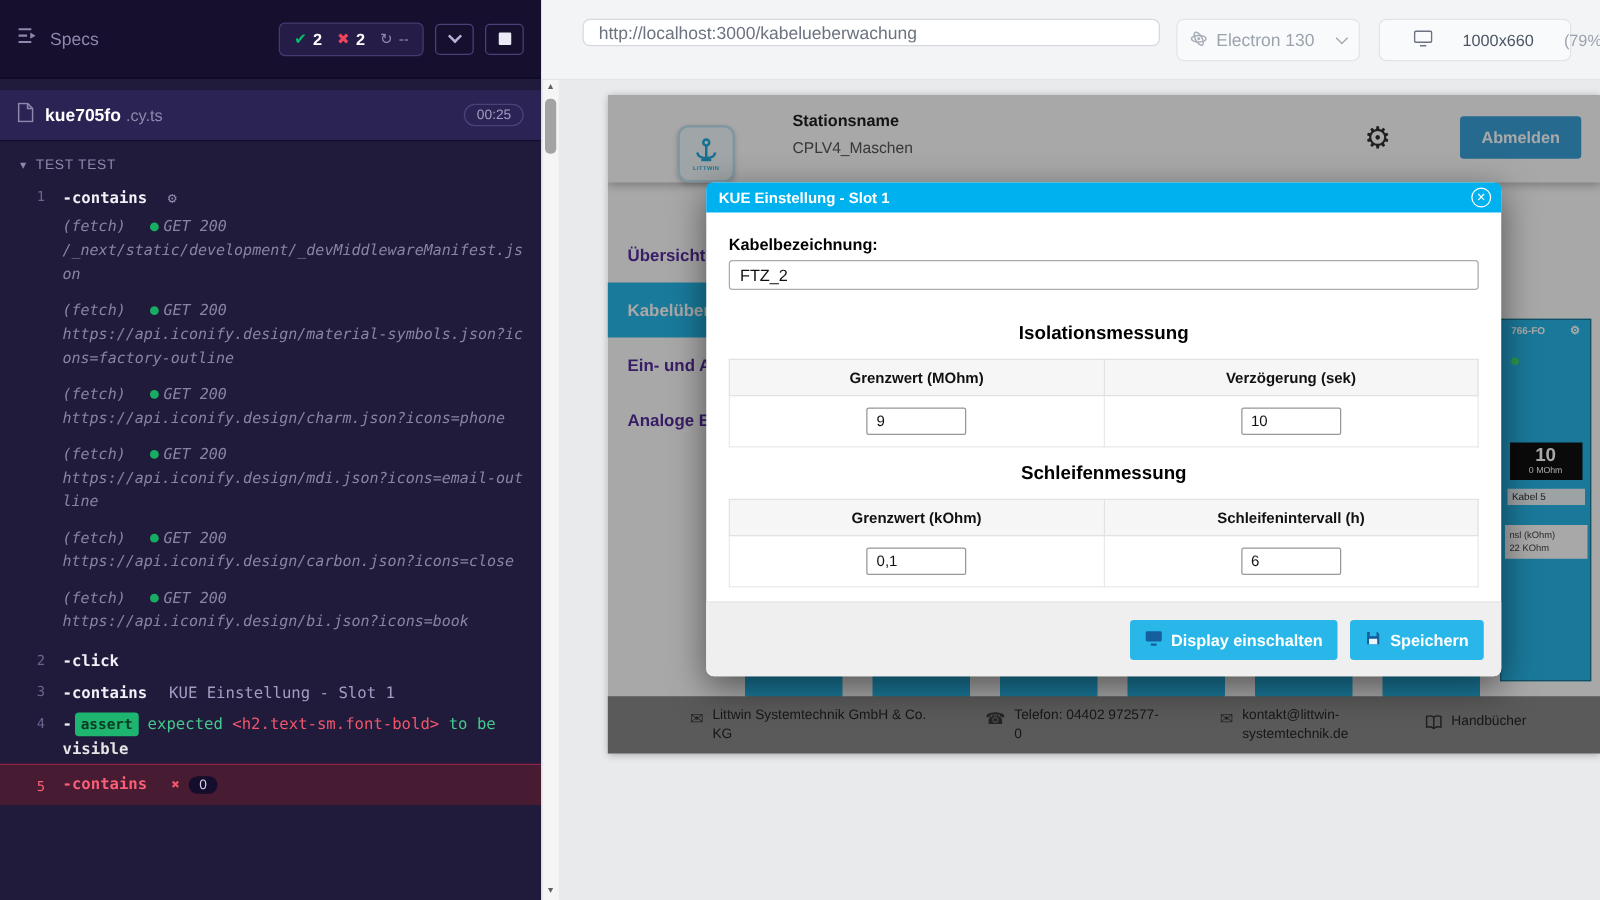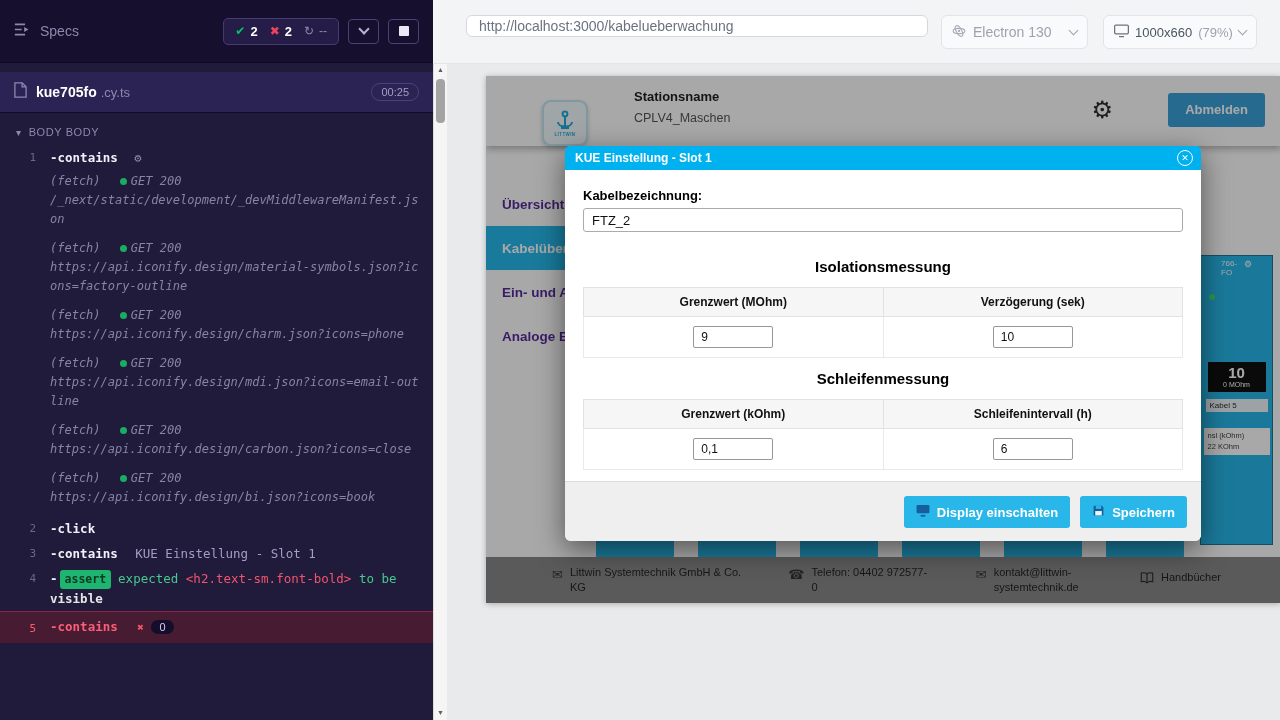--- a/index.html
+++ b/index.html
@@ -48,21 +48,21 @@
 
   
   #rep-scroll{position:absolute;left:433px;top:63px;width:14px;height:657px;background:#f5f5f5;border-left:1px solid #dcdcdc}
   .scroll-arrow{position:absolute;left:0;width:13px;height:14px;color:#606060;font-size:7px;text-align:center;line-height:14px;cursor:pointer}
   .scroll-thumb{position:absolute;top:16px;left:2px;width:9px;height:44px;background:#a3a3a3;border-radius:4px;cursor:pointer}
 
   
   #main-header{position:absolute;left:433px;top:0;width:847px;height:64px;background:#f3f4f6;border-bottom:1px solid #e3e4e8}
   .url-input{position:absolute;left:33px;top:15px;width:462px;height:22px;border:1px solid #d5d9de;border-radius:6px;background:#fff;color:#6b7280;font-size:14px;padding:0 12px;font-family:"Liberation Sans",sans-serif}
   .browser-select{position:absolute;left:508px;top:15px;width:147px;height:34px;border:1px solid #e1e4e8;border-radius:6px;background:#f9fafb;display:flex;align-items:center;gap:7px;padding:0 10px;color:#9ca3af;font-size:14px;cursor:pointer}
-  .viewport-select{position:absolute;left:670px;top:15px;width:154px;height:34px;border:1px solid #e1e4e8;border-radius:6px;background:#f9fafb;display:flex;align-items:center;gap:6px;padding:0 10px;font-size:13px;color:#4b5563;cursor:pointer}
+  .viewport-select{position:absolute;left:670px;top:15px;width:154px;height:34px;border:1px solid #e1e4e8;border-radius:6px;background:#f9fafb;display:flex;align-items:center;gap:24px;padding:0 27px;font-size:13px;color:#4b5563;cursor:pointer}
   .vp-zoom{color:#9ca3af}
   .sel-chev{width:7px;height:7px;border-right:1.5px solid #9ca3af;border-bottom:1.5px solid #9ca3af;transform:rotate(45deg);margin-left:auto;margin-top:-3px}
 
   
   #aut{position:absolute;left:486px;top:76px;width:795px;height:527px;background:#fff;box-shadow:0 1px 6px rgba(0,0,0,.28);overflow:hidden}
   .aut-overlay{position:absolute;inset:0;background:rgba(25,25,25,.38);z-index:10}
 
   .app-header{position:absolute;left:0;top:0;right:0;height:70px;background:#fff;box-shadow:0 3px 7px rgba(0,0,0,.30)}
   .app-logo{position:absolute;left:56px;top:24px;width:46px;height:46px;background:#f3fbfe;border:2px solid #bfe4f2;border-radius:9px;display:flex;flex-direction:column;align-items:center;justify-content:center;box-shadow:0 2px 4px rgba(0,0,0,.2)}
   .logo-word{font-size:4.5px;font-weight:bold;color:#14a7da;letter-spacing:.4px}
@@ -70,21 +70,21 @@
   .station-label{font-size:13px;font-weight:bold;color:#111}
   .station-value{font-size:12.5px;color:#4b4b4b;margin-top:7px}
   .app-gear{position:absolute;right:168px;top:20px;font-size:24px;color:#222;cursor:pointer}
   .logout-btn{position:absolute;right:16px;top:17px;height:34px;line-height:34px;padding:0 17px;background:#2f9cd8;color:#fff;font-size:13px;font-weight:bold;border-radius:3px;border:none;cursor:pointer}
 
   .app-nav{position:absolute;left:0;top:106px;width:150px}
   .nav-item{height:44px;display:flex;align-items:center;padding-left:16px;font-size:13.5px;font-weight:bold;color:#4c1d95;cursor:pointer}
   .nav-item.active{background:#19b5ea;color:#fff}
 
   .side-panel{position:absolute;right:8px;top:179px;width:73px;height:290px;background:#1ab3e8;border:1px solid #0f708f;z-index:2;overflow:hidden}
-  .panel-head{display:flex;justify-content:space-between;padding:3px 20px;color:#fff;font-size:8px;font-weight:normal}
+  .panel-head{display:flex;justify-content:space-between;align-items:center;padding:3px 8px;color:#fff;font-size:8px;font-weight:bold}
   .panel-gear{font-size:9px;color:#fff}
   .panel-dot{width:6px;height:6px;border-radius:50%;background:#39e25e;margin:14px 0 0 8px}
   .panel-black{width:58px;margin:62px auto 0;background:#000;color:#fff;text-align:center;padding:3px 0 4px}
   .panel-big{font-size:15px;font-weight:bold;line-height:16px}
   .panel-unit{font-size:7px}
   .panel-cable{width:62px;margin:7px auto 0;background:#eef6fa;color:#222;font-size:8px;padding:2px 4px}
   .panel-info{width:66px;margin:16px auto 0;background:#fff;color:#333;font-size:7.5px;padding:2px 4px;line-height:1.5}
 
   .frag-strip{position:absolute;left:110px;top:459px;height:23px;display:flex;gap:24px;z-index:1}
   .frag{width:78px;height:23px;background:#1ab3e8;border-radius:2px}
@@ -159,21 +159,21 @@
           <path d="M10 1v5h5" fill="none" stroke="#8f88ad" stroke-width="1.6"></path>
         </svg>
     </span>
     <span class="spec-name">kue705fo</span>
     <span class="spec-ext">.cy.ts</span>
     <span class="timer-badge">00:25</span>
   </div>
 
   <div class="testbody-row">
     <span class="tb-chev">▾</span>
-    <span>BODY BODY</span>
+    <span>TEST TEST</span>
   </div>
 
   <div class="cmd-row">
     <span class="cmd-num">1</span>
     <span class="cmd-text">
       <span>-contains</span>
       <span class="gear-glyph">⚙</span>
     </span>
   </div>
 

